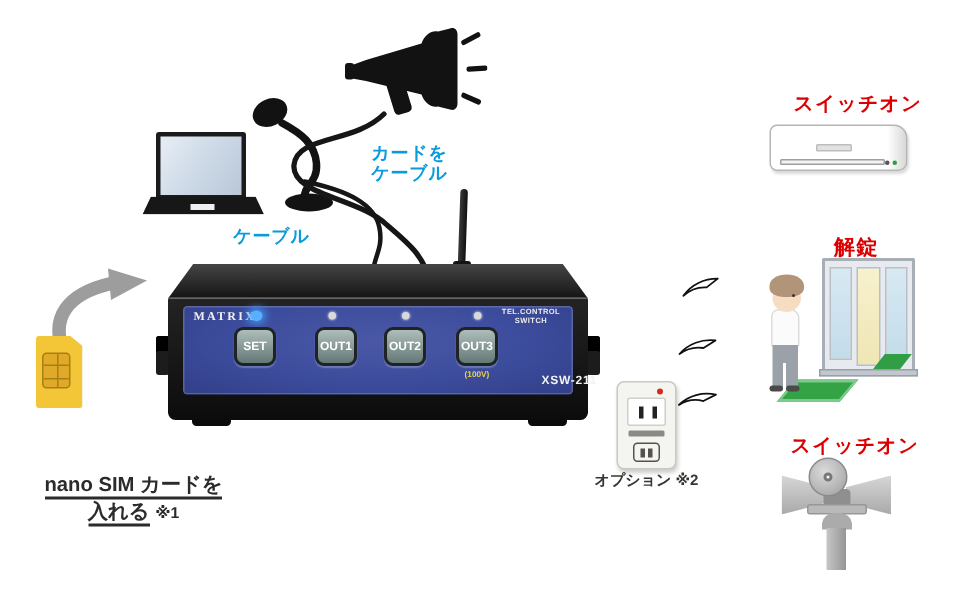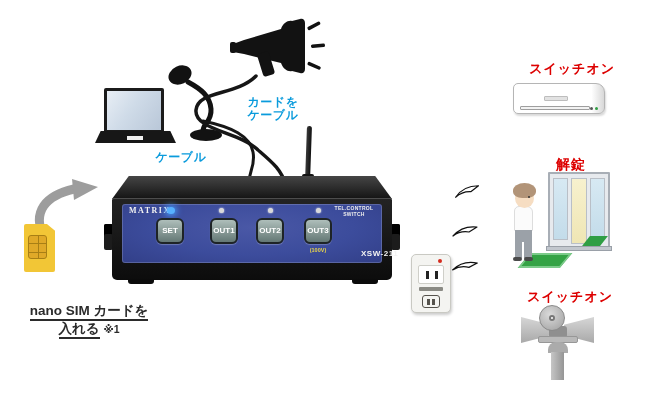--- a/index.html
+++ b/index.html
@@ -162,21 +162,21 @@
 
   <svg class="abs" style="left:28px;top:178px" width="82" height="58" viewBox="0 0 82 58">
     <path d="M14,56 C6,34 16,18 46,11" stroke="#9D9D9D" stroke-width="9" fill="none" stroke-linecap="round"></path>
     <polygon points="44,1 70,9 46,22" fill="#9D9D9D"></polygon>
   </svg>
 
   <div class="abs sim">
     <div class="sim-contacts"></div>
   </div>
 
-  <div class="abs sim-label" style="left:18px;top:302px;width:142px">
+  <div class="abs sim-label" style="left:18px;top:314px;width:142px">
     <div><span class="u">nano SIM カードを</span></div>
     <div><span class="u">入れる</span>
          <span class="sim-note">※1</span></div>
   </div>
 
   <div class="abs antenna"></div>
   <div class="abs antenna-base"></div>
 
   <div class="abs dev-lid"></div>
   <div class="abs dev-hinge" style="left:104px"></div>
@@ -219,20 +219,21 @@
       <div class="relay-slot" style="left:7px"></div>
       <div class="relay-slot" style="left:16px"></div>
     </div>
     <div class="relay-text"></div>
     <div class="relay-emblem">
       <div class="relay-prong" style="left:4px"></div>
       <div class="relay-prong" style="left:9px"></div>
     </div>
   </div>
   <div class="abs dark-label" style="left:356px;top:314px;width:150px">
+    <div>オプション ※2</div>
   </div>
 
   <div class="abs red-label" style="left:505px;top:62px;width:110px">スイッチオン</div>
   <div class="abs ac-body">
     <div class="ac-detail"></div>
     <div class="ac-vent"></div>
     <div class="ac-dot-g"></div>
     <div class="ac-dot-d"></div>
   </div>
 

